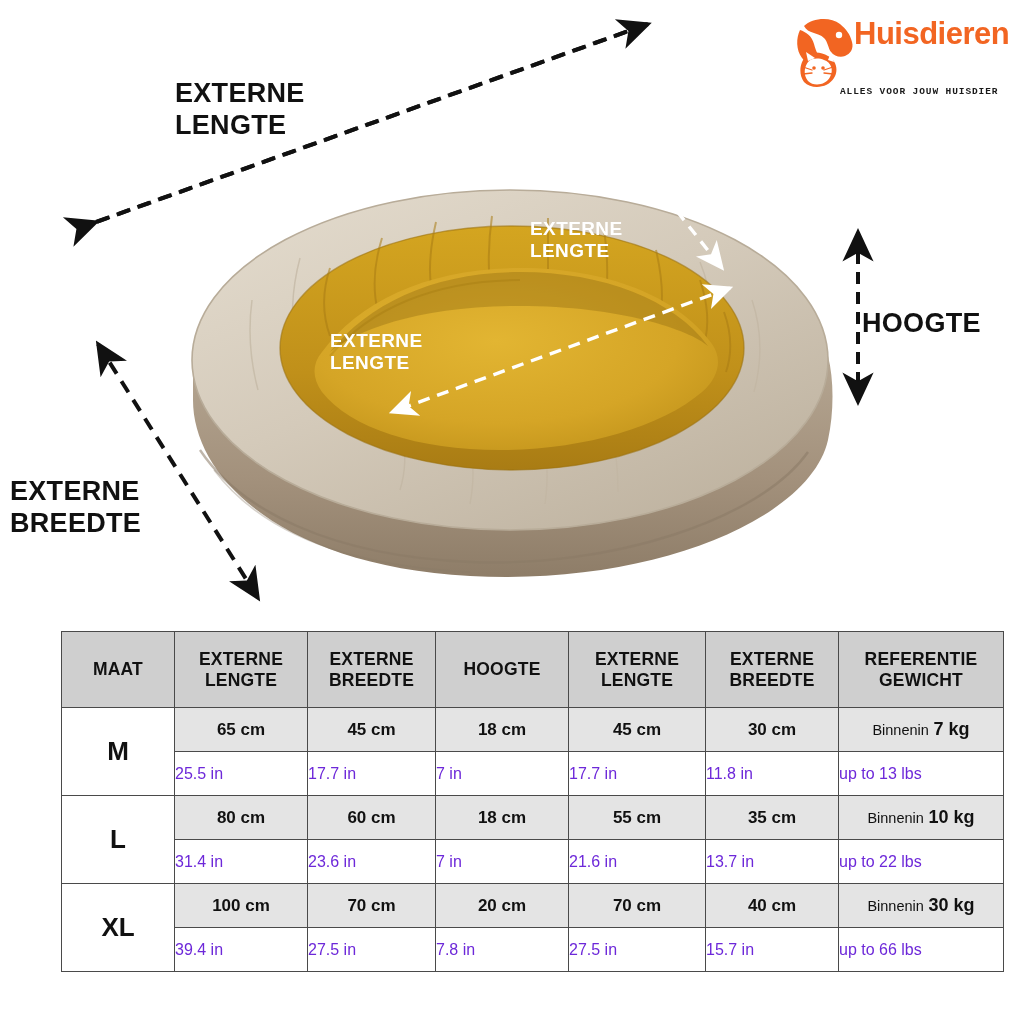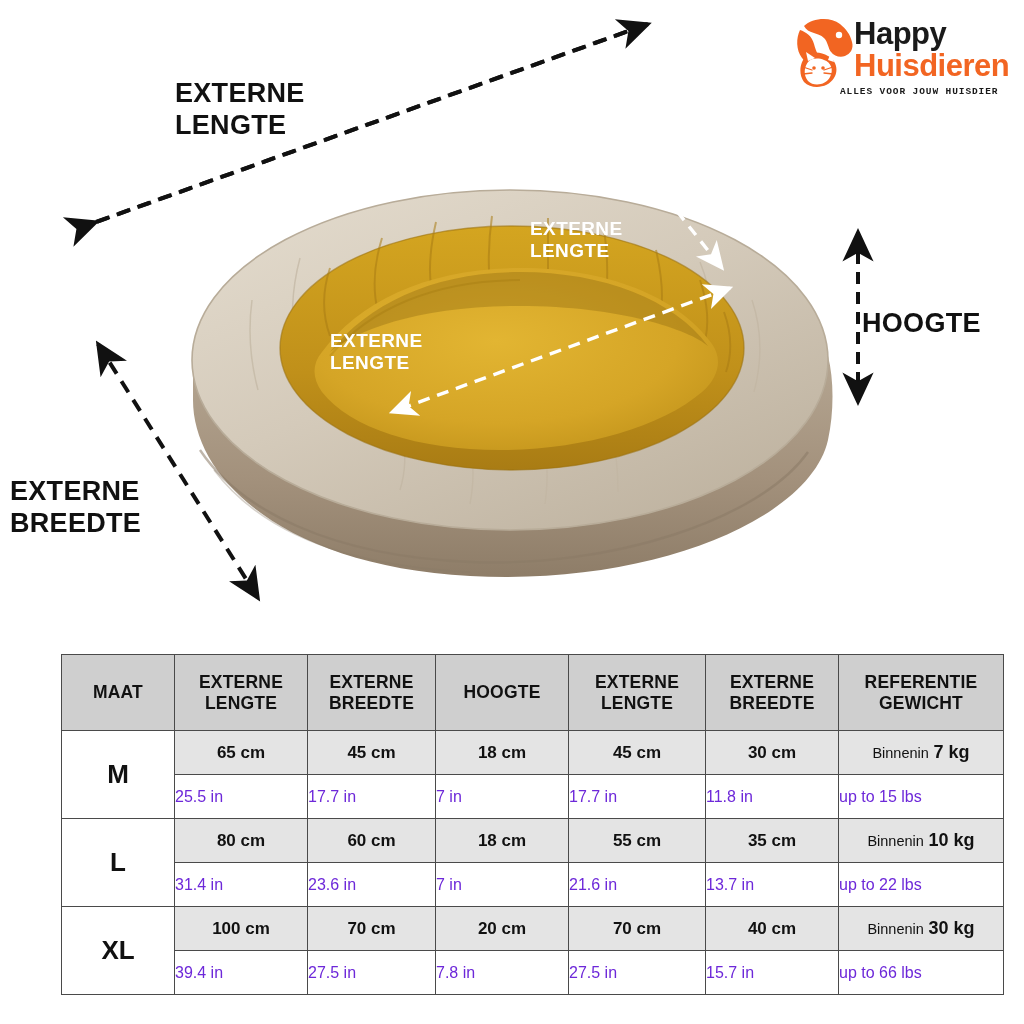--- a/index.html
+++ b/index.html
@@ -49,21 +49,21 @@
   .dim-label.inside  { font-size: 19px; color: #ffffff; letter-spacing: 0.4px; }
 
   #lbl-ext-length   { left: 175px; top: 78px;  width: 180px; }
   #lbl-ext-width    { left: 10px;  top: 476px; width: 175px; }
   #lbl-height       { left: 862px; top: 308px; width: 150px; text-align: left; font-size: 27px; }
   #lbl-in-length-r  { left: 530px; top: 218px; width: 140px; }
   #lbl-in-length-l  { left: 330px; top: 330px; width: 140px; }
 
   
   #size-table {
-    position: absolute; left: 61px; top: 654px;
+    position: absolute; left: 61px; top: 631px;
     width: 942px; border-collapse: collapse;
     font-family: "Liberation Sans", sans-serif;
     table-layout: fixed;
   }
   #size-table td, #size-table th { border: 1.4px solid #4a4a4a; padding: 0; }
   #size-table thead th {
     background: #cfcfcf; color: #111;
     font-size: 17.5px; font-weight: bold; line-height: 1.15;
     height: 76px; text-align: center; padding: 4px 2px;
     letter-spacing: 0.2px;
@@ -116,21 +116,20 @@
           <line x1="22" y1="54" x2="13" y2="51"></line>
           <line x1="22" y1="57" x2="13" y2="58"></line>
           <line x1="34" y1="54" x2="43" y2="51"></line>
           <line x1="34" y1="57" x2="43" y2="58"></line>
         </g>
         <circle cx="24" cy="52" r="1.8" fill="#F26522"></circle>
         <circle cx="33" cy="52" r="1.8" fill="#F26522"></circle>
       </svg>
     </div>
     <div id="logo-text">
-      <div class="logo-line1">Happy</div>
       <div class="logo-line2">Huisdieren</div>
     </div>
     <div class="logo-tag">ALLES VOOR JOUW HUISDIER</div>
   </div>
 
   <div id="diagram">
 
     <svg id="bed-svg" width="1024" height="620" viewBox="0 0 1024 620">
       <defs>
         <linearGradient id="gOuterBase" x1="0" y1="0" x2="0" y2="1">
@@ -274,21 +273,21 @@
         <td class="cm-cell">45 cm</td>
         <td class="cm-cell">30 cm</td>
         <td class="cm-cell"><span class="small">Binnenin</span> <span class="big">7 kg</span></td>
       </tr>
       <tr>
         <td class="in-cell">25.5 in</td>
         <td class="in-cell">17.7 in</td>
         <td class="in-cell">7 in</td>
         <td class="in-cell">17.7 in</td>
         <td class="in-cell">11.8 in</td>
-        <td class="in-cell">up to 15 lbs</td>
+        <td class="in-cell">up to 13 lbs</td>
       </tr>
 
       <tr>
         <td class="size-cell" rowspan="2">L</td>
         <td class="cm-cell">80 cm</td>
         <td class="cm-cell">60 cm</td>
         <td class="cm-cell">18 cm</td>
         <td class="cm-cell">55 cm</td>
         <td class="cm-cell">35 cm</td>
         <td class="cm-cell"><span class="small">Binnenin</span> <span class="big">10 kg</span></td>

